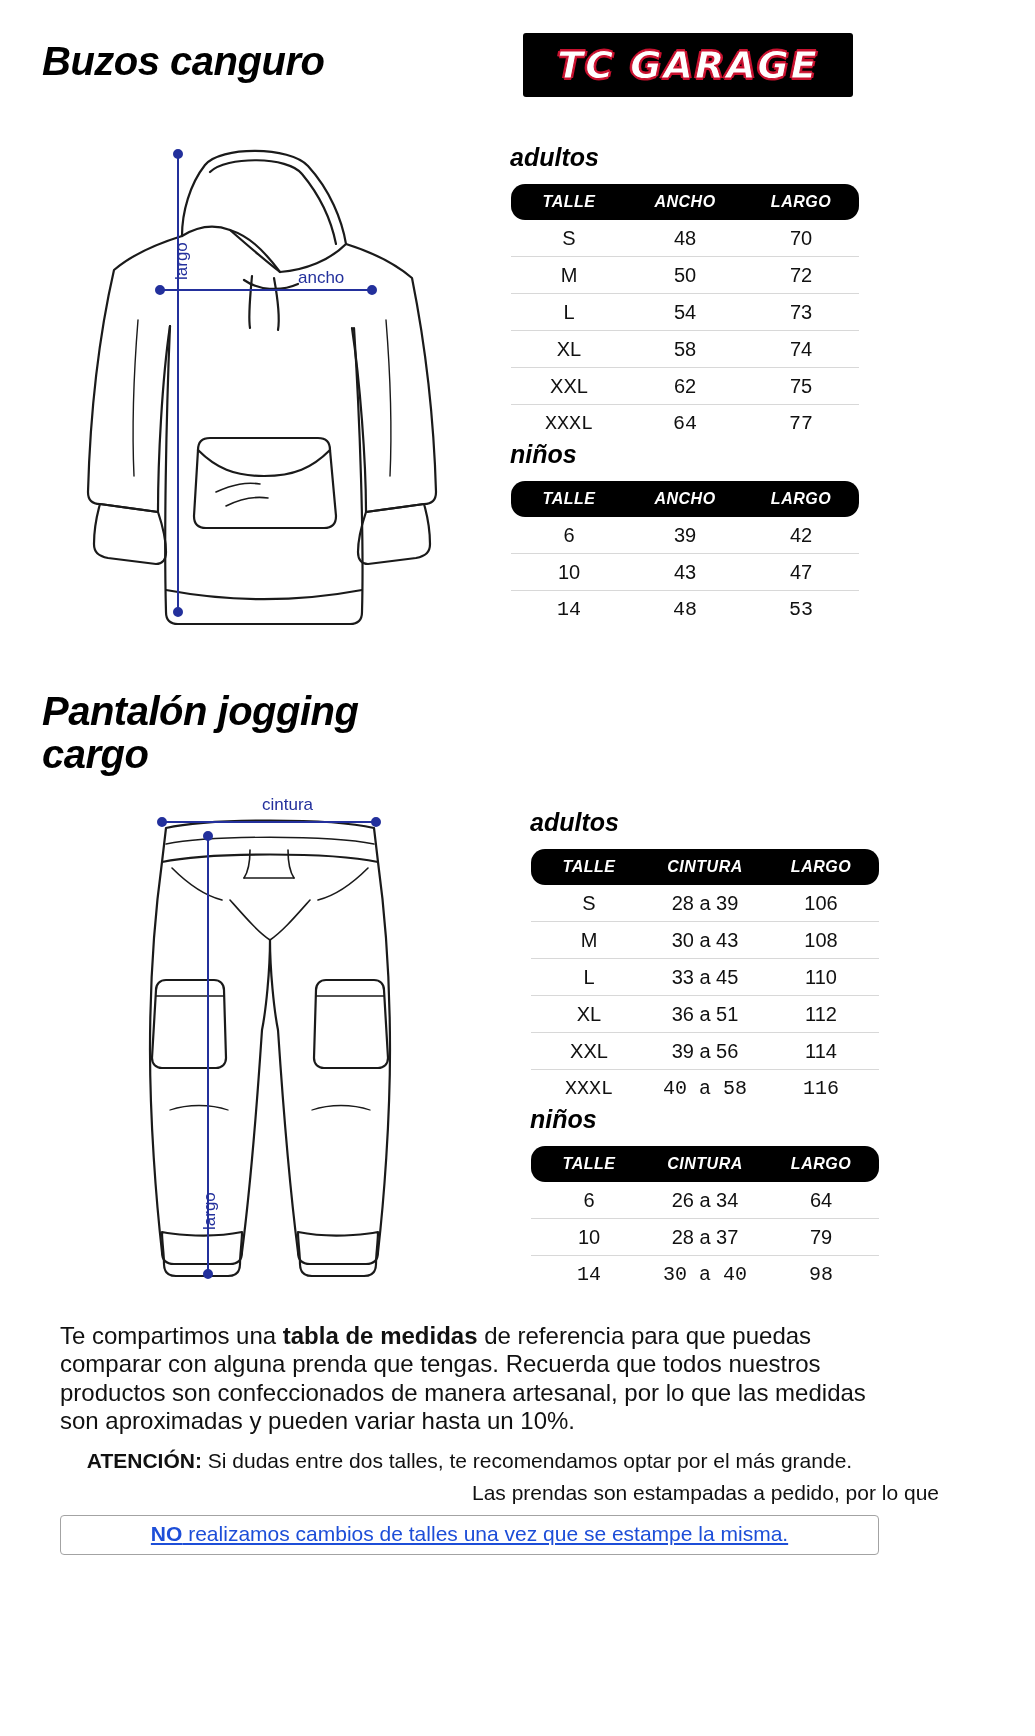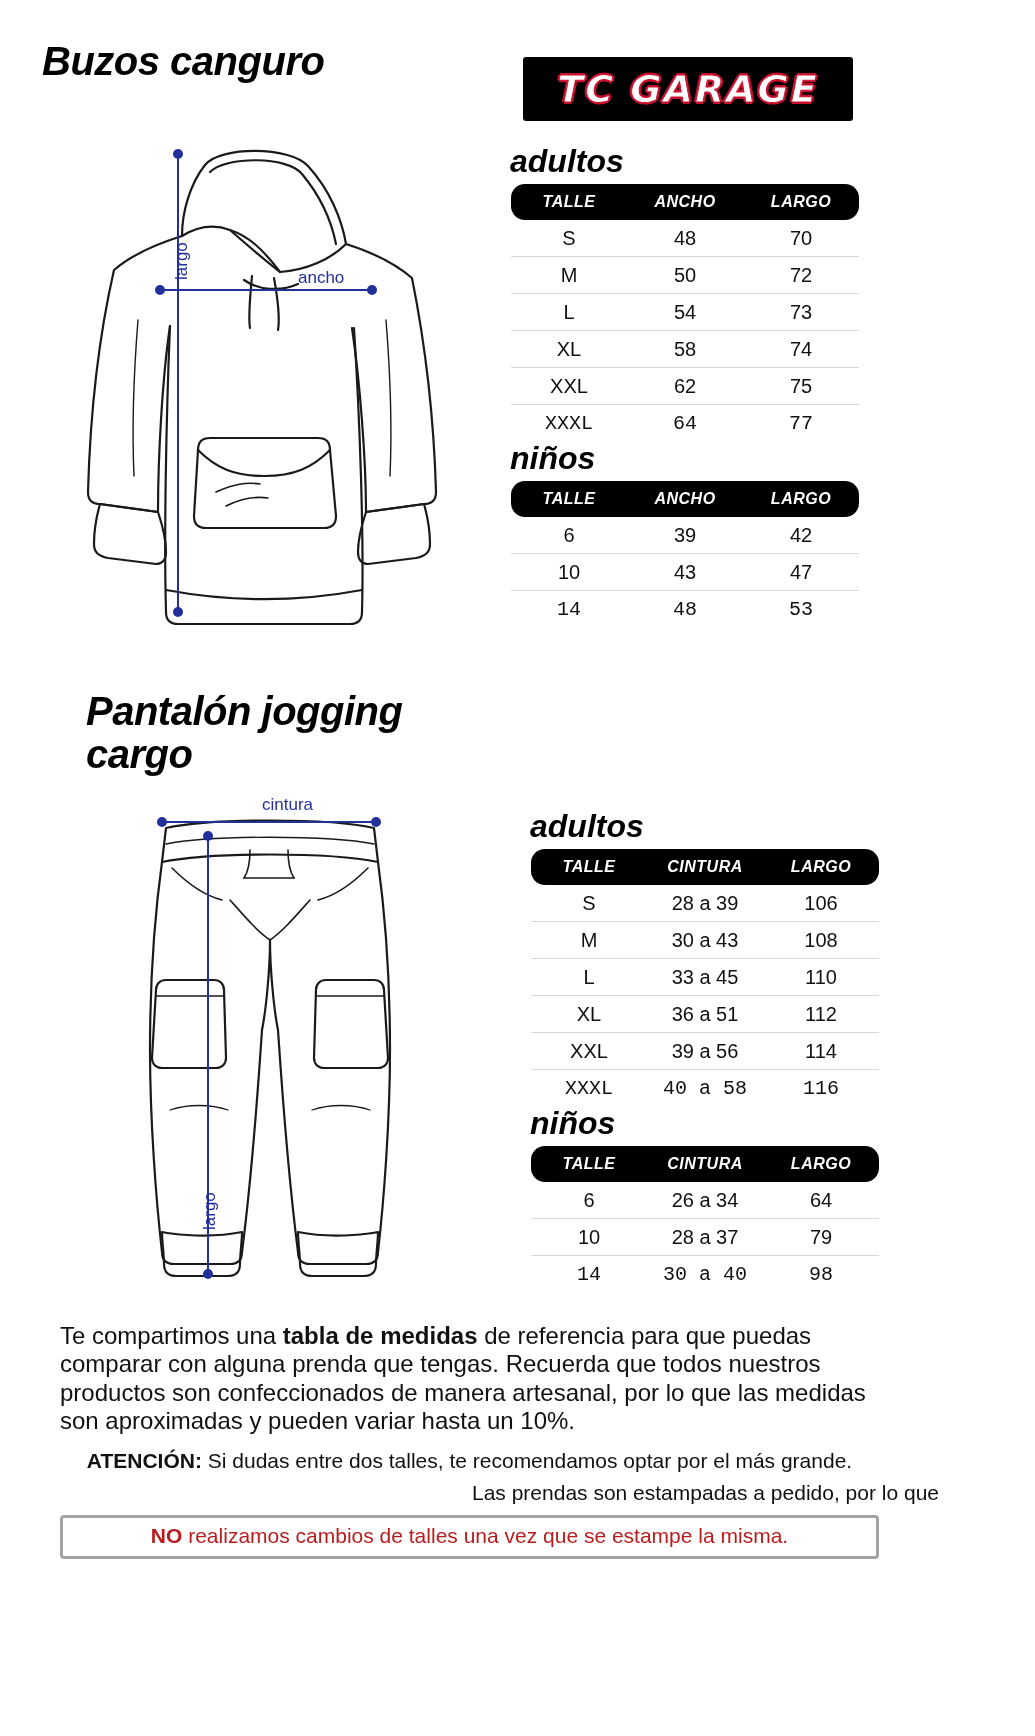--- a/index.html
+++ b/index.html
@@ -25,36 +25,36 @@
   }
   #title-buzos { position:absolute; left:42px; top:40px; }
   #title-pantalon { position:absolute; left:42px; top:690px; }
 
   
   .logo-box {
     position:absolute; left:523px; top:33px;
     width:330px; height:64px;
     background:#000;
     border-radius:3px;
-    display:flex; align-items:center; justify-content:center;margin-top:24px;
+    display:flex; align-items:center; justify-content:center;
   }
   .logo-text {
     font-family:"DejaVu Sans", sans-serif;
     font-size:38px;
     font-weight:bold;
     font-style:italic;
     color:#fff;
     letter-spacing:2px;
     -webkit-text-stroke:1px #c8102e;
     text-shadow: 2px 0 0 #c8102e, -2px 0 0 #c8102e, 0 2px 0 #c8102e, 0 -2px 0 #c8102e;
   }
 
   
   .table-label {
-    font-size:32px; font-weight:bold; font-style:italic; color:#000;
+    font-size:25px; font-weight:bold; font-style:italic; color:#000;
   }
   table.size-table {
     border-collapse:collapse;
     table-layout:fixed;
   }
   table.size-table thead th {
     background:#000; color:#fff;
     font-size:16px; font-weight:bold; font-style:italic;
     padding:9px 0;
     text-align:center;
@@ -115,26 +115,27 @@
   }
   .atencion b { font-weight:bold; }
   .pedido {
     font-size:21px;
     margin-top:8px;
     text-align:right;
     color:#111;
   }
   .no-box {
     margin:10px 60px 0;
-    border:3px solid #a3a3a3;
+    border:1px solid #a3a3a3;
     border-radius:4px;
     padding:6px 8px 8px;
     text-align:center;
     font-size:21px;
-    color:#b91c1c;
+    color:#1d4ed8;
+    text-decoration:underline;
   }
   .no-box b { font-weight:bold; }
 </style>
 </head>
 <body>
 
 <div class="page">
 
   <div id="title-buzos" class="section-title">Buzos canguro</div>
 
@@ -256,21 +257,21 @@
           <td>47</td>
         </tr>
       <tr>
           <td>14</td>
           <td>48</td>
           <td>53</td>
         </tr>
     </tbody>
   </table>
 
-  <div id="title-pantalon" class="section-title" style="max-width:380px;margin-left:44px;">Pantalón jogging cargo</div>
+  <div id="title-pantalon" class="section-title" style="max-width:380px;">Pantalón jogging cargo</div>
 
   <div id="pants-fig">
     <svg width="320" height="520" viewBox="0 0 320 520" xmlns="http://www.w3.org/2000/svg">
       <g fill="none" stroke="#1a1a1a" stroke-width="2.2" stroke-linejoin="round" stroke-linecap="round">
 
         <path d="M56 38 C100 28 220 28 264 38 L268 72 C220 62 100 62 52 72 Z"></path>
         <path d="M56 54 C100 45 220 45 264 54" stroke-width="1.4"></path>
 
         <path d="M140 60 C140 74 138 82 134 88" stroke-width="1.6"></path>
         <path d="M178 60 C178 74 180 82 184 88" stroke-width="1.6"></path>

